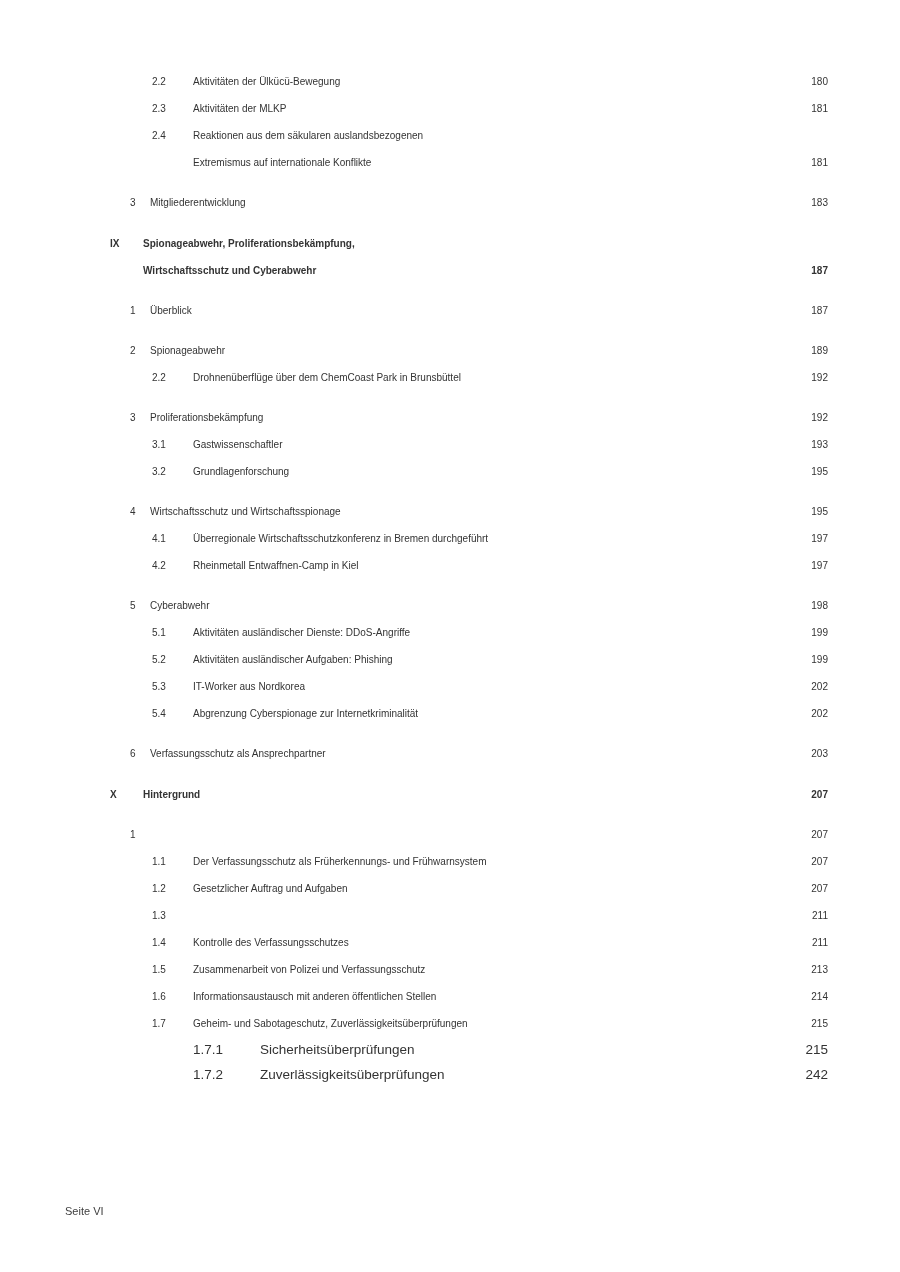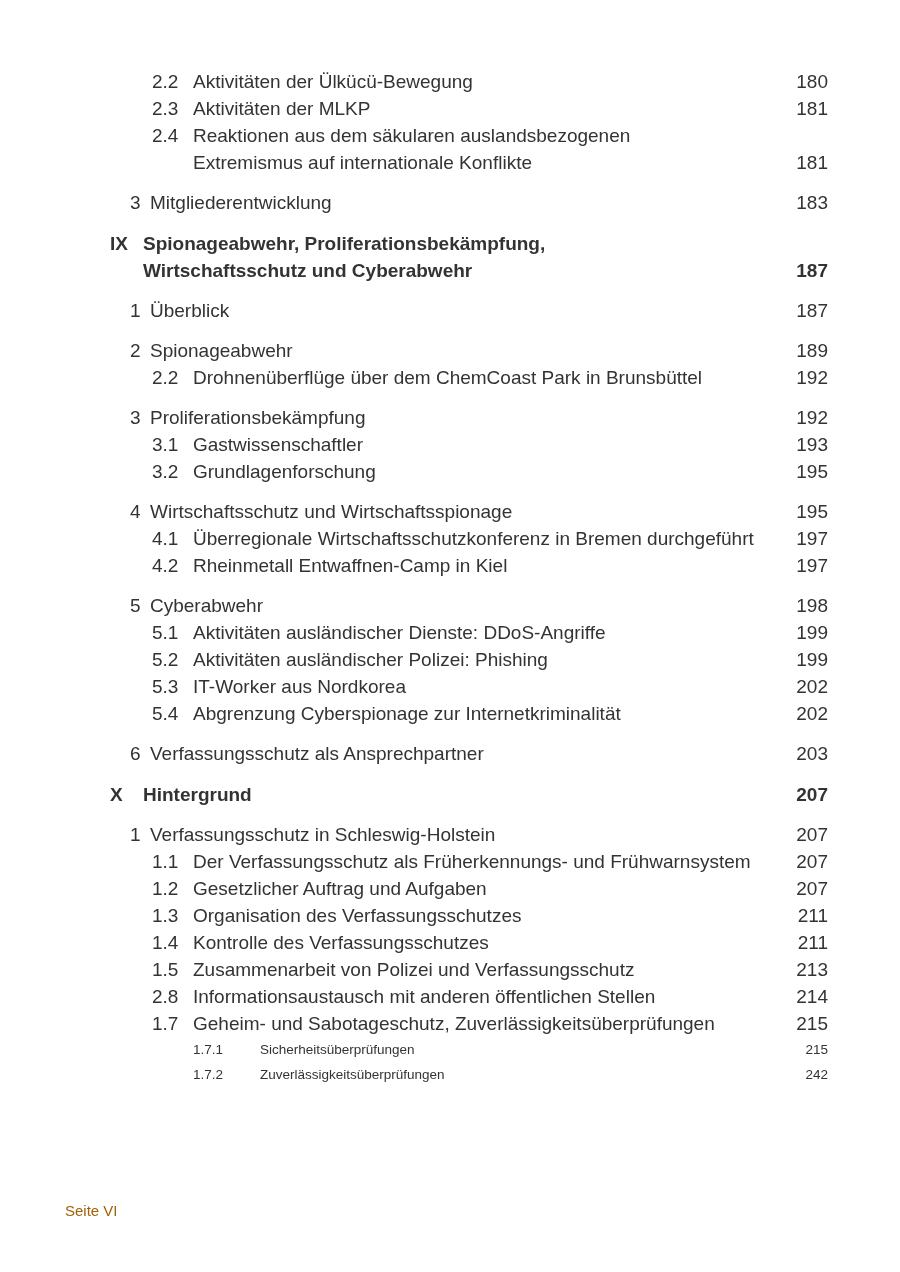--- a/index.html
+++ b/index.html
@@ -17,21 +17,21 @@
   }
   .toc {
     position: absolute;
     top: 68px;
     left: 0;
     right: 0;
   }
   .row {
     display: flex;
     align-items: flex-start;
-    font-size: 19px;
+    font-size: 10px;
     line-height: 27px;
     padding-right: 72px;
     white-space: pre-line;
   }
   .row .num {
     flex: 0 0 auto;
     white-space: nowrap;
   }
   .row .label {
     flex: 0 1 auto;
@@ -62,23 +62,23 @@
     font-size: 13.5px;
     line-height: 25px;
     gap: 8px;
   }
   .row.l3 .num { width: 59px; }
   .row.gap-group { margin-top: 13px; }
   .footer {
     position: absolute;
     left: 65px;
     top: 1201px;
-    font-size: 15px;
+    font-size: 11px;
     line-height: 20px;
-    color: #a16207;
+    color: #404040;
   }
 </style>
 </head>
 <body>
 
 <div class="toc">
     <div class="row l2"><span class="num">2.2</span><span class="label">Aktivitäten der Ülkücü-Bewegung</span><span class="page">180</span></div>
     <div class="row l2"><span class="num">2.3</span><span class="label">Aktivitäten der MLKP</span><span class="page">181</span></div>
     <div class="row l2"><span class="num">2.4</span><span class="label">Reaktionen aus dem säkularen auslandsbezogenen
 Extremismus auf internationale Konflikte</span><span class="page">181</span></div>
@@ -89,30 +89,30 @@
     <div class="row l1 gap-group"><span class="num">2</span><span class="label">Spionageabwehr</span><span class="page">189</span></div>
     <div class="row l2"><span class="num">2.2</span><span class="label">Drohnenüberflüge über dem ChemCoast Park in Brunsbüttel</span><span class="page">192</span></div>
     <div class="row l1 gap-group"><span class="num">3</span><span class="label">Proliferationsbekämpfung</span><span class="page">192</span></div>
     <div class="row l2"><span class="num">3.1</span><span class="label">Gastwissenschaftler</span><span class="page">193</span></div>
     <div class="row l2"><span class="num">3.2</span><span class="label">Grundlagenforschung</span><span class="page">195</span></div>
     <div class="row l1 gap-group"><span class="num">4</span><span class="label">Wirtschaftsschutz und Wirtschaftsspionage</span><span class="page">195</span></div>
     <div class="row l2"><span class="num">4.1</span><span class="label">Überregionale Wirtschaftsschutzkonferenz in Bremen durchgeführt</span><span class="page">197</span></div>
     <div class="row l2"><span class="num">4.2</span><span class="label">Rheinmetall Entwaffnen-Camp in Kiel</span><span class="page">197</span></div>
     <div class="row l1 gap-group"><span class="num">5</span><span class="label">Cyberabwehr</span><span class="page">198</span></div>
     <div class="row l2"><span class="num">5.1</span><span class="label">Aktivitäten ausländischer Dienste: DDoS-Angriffe</span><span class="page">199</span></div>
-    <div class="row l2"><span class="num">5.2</span><span class="label">Aktivitäten ausländischer Polizei: Phishing</span><span class="page">199</span></div>
+    <div class="row l2"><span class="num">5.2</span><span class="label">Aktivitäten ausländischer Aufgaben: Phishing</span><span class="page">199</span></div>
     <div class="row l2"><span class="num">5.3</span><span class="label">IT-Worker aus Nordkorea</span><span class="page">202</span></div>
     <div class="row l2"><span class="num">5.4</span><span class="label">Abgrenzung Cyberspionage zur Internetkriminalität</span><span class="page">202</span></div>
     <div class="row l1 gap-group"><span class="num">6</span><span class="label">Verfassungsschutz als Ansprechpartner</span><span class="page">203</span></div>
     <div class="row chapter"><span class="num">X</span><span class="label">Hintergrund</span><span class="page">207</span></div>
-    <div class="row l1"><span class="num">1</span><span class="label">Verfassungsschutz in Schleswig-Holstein</span><span class="page">207</span></div>
+    <div class="row l1"><span class="num">1</span><span class="page">207</span></div>
     <div class="row l2"><span class="num">1.1</span><span class="label">Der Verfassungsschutz als Früherkennungs- und Frühwarnsystem</span><span class="page">207</span></div>
     <div class="row l2"><span class="num">1.2</span><span class="label">Gesetzlicher Auftrag und Aufgaben</span><span class="page">207</span></div>
-    <div class="row l2"><span class="num">1.3</span><span class="label">Organisation des Verfassungsschutzes</span><span class="page">211</span></div>
+    <div class="row l2"><span class="num">1.3</span><span class="page">211</span></div>
     <div class="row l2"><span class="num">1.4</span><span class="label">Kontrolle des Verfassungsschutzes</span><span class="page">211</span></div>
     <div class="row l2"><span class="num">1.5</span><span class="label">Zusammenarbeit von Polizei und Verfassungsschutz</span><span class="page">213</span></div>
-    <div class="row l2"><span class="num">2.8</span><span class="label">Informationsaustausch mit anderen öffentlichen Stellen</span><span class="page">214</span></div>
+    <div class="row l2"><span class="num">1.6</span><span class="label">Informationsaustausch mit anderen öffentlichen Stellen</span><span class="page">214</span></div>
     <div class="row l2"><span class="num">1.7</span><span class="label">Geheim- und Sabotageschutz, Zuverlässigkeitsüberprüfungen</span><span class="page">215</span></div>
     <div class="row l3"><span class="num">1.7.1</span><span class="label">Sicherheitsüberprüfungen</span><span class="page">215</span></div>
     <div class="row l3"><span class="num">1.7.2</span><span class="label">Zuverlässigkeitsüberprüfungen</span><span class="page">242</span></div>
   </div>
 
 <div class="footer">Seite VI</div>
 
 </body></html>

